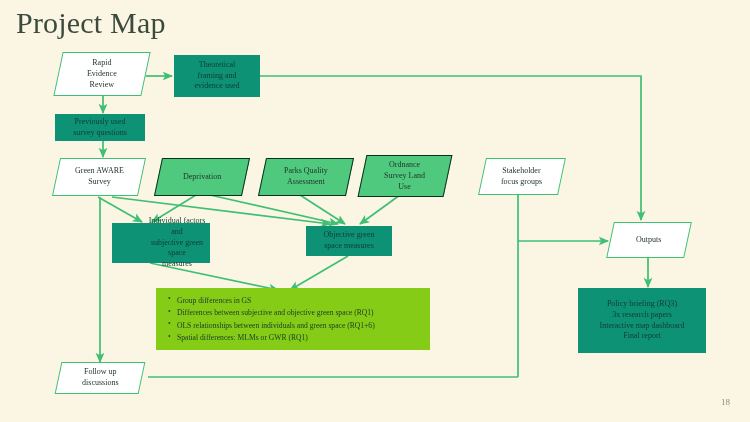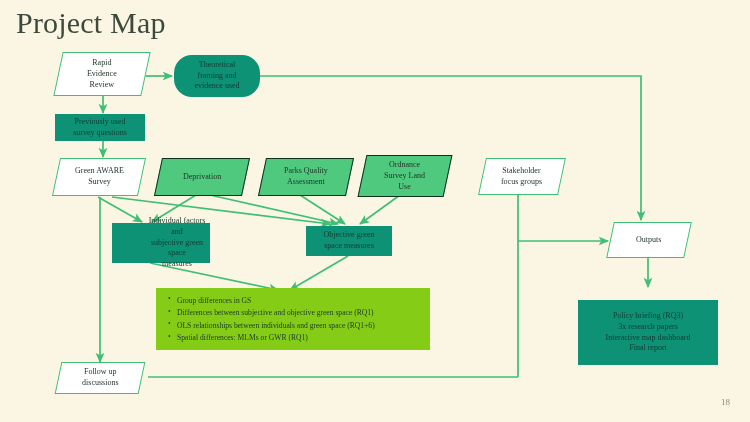--- a/index.html
+++ b/index.html
@@ -156,21 +156,21 @@
   </svg>
 
   <div class="node para-white" style="left:58px; top:52px; width:88px; height:44px;">
     <span class="lbl stack-lines">
       <span>Rapid</span>
       <span>Evidence</span>
       <span>Review</span>
     </span>
   </div>
 
-  <div class="node rect-teal" style="left:174px; top:55px; width:86px; height:42px;border-radius:18px;">
+  <div class="node rect-teal" style="left:174px; top:55px; width:86px; height:42px;">
     <span class="lbl stack-lines">
       <span>Theoretical</span>
       <span>framing and</span>
       <span>evidence used</span>
     </span>
   </div>
 
   <div class="node rect-teal" style="left:55px; top:114px; width:90px; height:27px;text-align:center;">
     <span class="lbl stack-lines">
       <span>Previously used</span>
@@ -245,21 +245,21 @@
       <span>discussions</span>
     </span>
   </div>
 
   <div class="node para-white" style="left:610px; top:222px; width:78px; height:36px;">
     <span class="lbl stack-lines">
       <span>Outputs</span>
     </span>
   </div>
 
-  <div class="node rect-teal" style="left:578px; top:300px; width:140px; height:65px;">
+  <div class="node rect-teal" style="left:578px; top:288px; width:128px; height:65px;">
     <span class="lbl stack-lines">
       <span>Policy briefing (RQ3)</span>
       <span>3x research papers</span>
       <span>Interactive map dashboard</span>
       <span>Final report</span>
     </span>
   </div>
 
   <div id="page-number">18</div>
 

